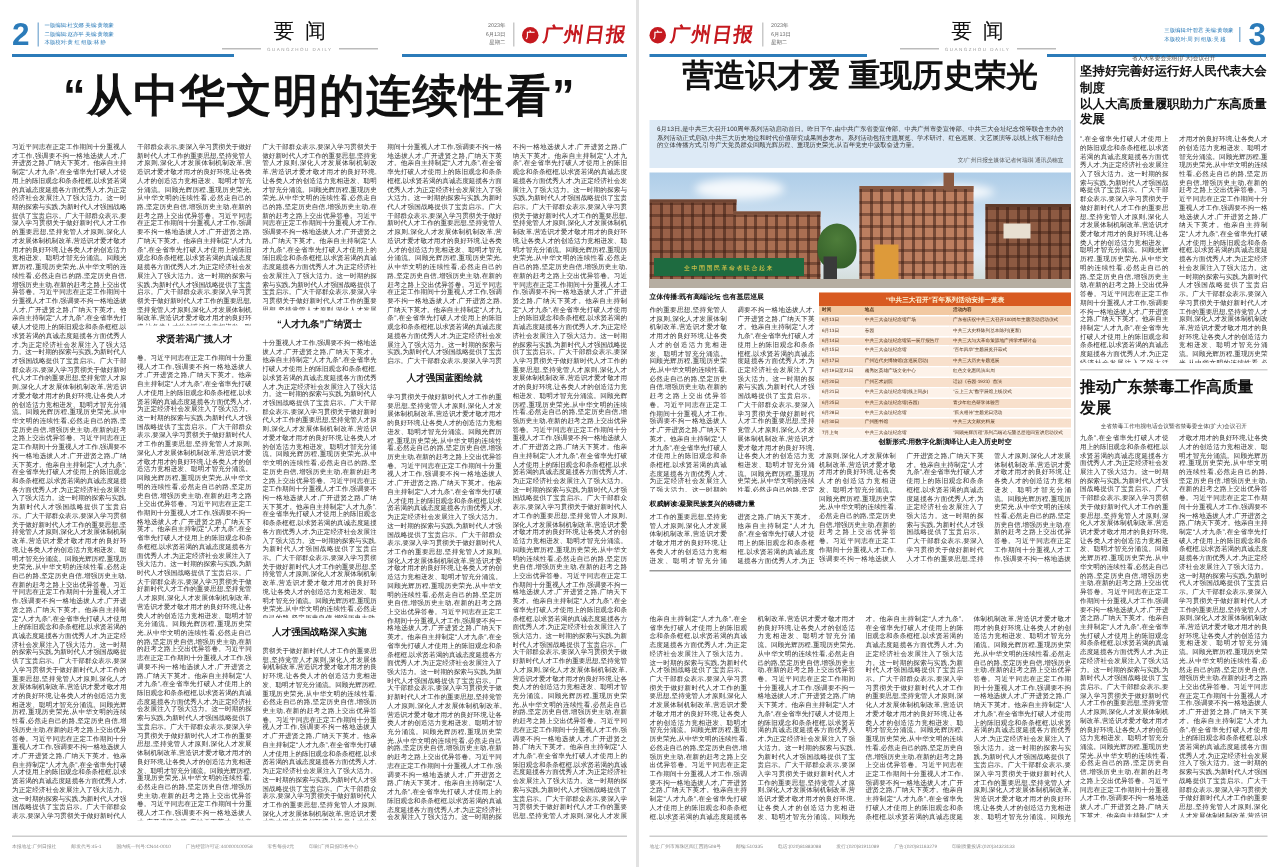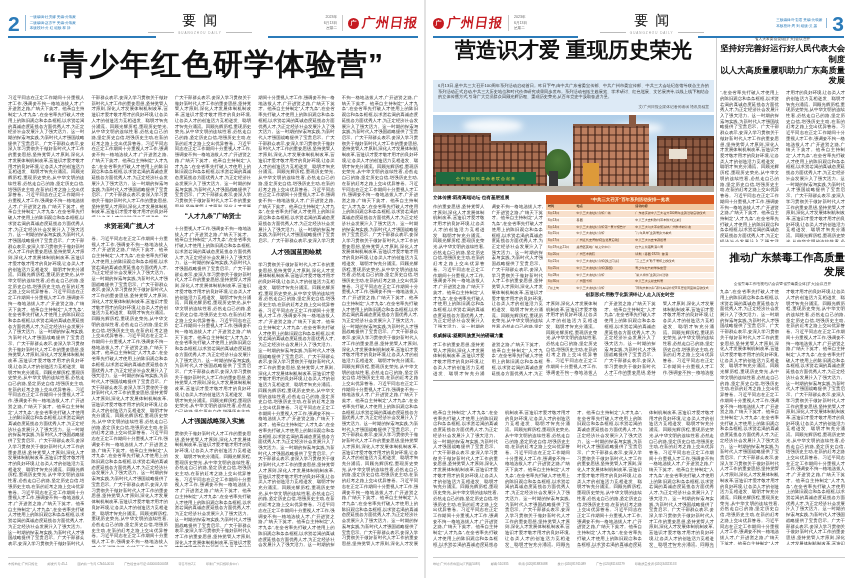--- a/index.html
+++ b/index.html
@@ -69,23 +69,23 @@
   .tcell{font-size:3.1px;line-height:1.25;color:#4a2c14;padding:1px 2px;box-sizing:border-box;border-bottom:1px solid #fff;overflow:hidden;}
   .c0{width:17%;} .c1{width:35%;} .c2{width:48%;}
 
   .hrule{position:absolute;left:7px;width:281px;height:1px;background:#999;}
   .bottomHeadline{position:absolute;top:385px;left:7px;width:281px;text-align:center;font-size:16px;font-weight:bold;color:#111;white-space:nowrap;}
 
   
   .sidebar{position:absolute;left:294px;top:36px;width:125px;}
   .vrule{position:absolute;left:290px;top:38px;width:1px;height:510px;background:#cfcfcf;}
   .sb-kicker{font-size:3.8px;color:#444;text-align:center;margin-bottom:2px;}
-  .sb-headline{font-size:8.3px;font-weight:bold;color:#111;text-align:right;line-height:1.3;}
+  .sb-headline{font-size:8.3px;font-weight:bold;color:#111;text-align:left;line-height:1.3;font-family:Liberation Serif, serif;}
   .sb-div{height:1px;background:#cfcfcf;margin:4px 0;}
-  .sb-headline2{font-size:10.5px;font-weight:bold;color:#111;text-align:right;margin-top:3px;}
+  .sb-headline2{font-size:10.5px;font-weight:bold;color:#111;text-align:left;margin-top:3px;}
   .sb-sub2{font-size:3.8px;color:#444;text-align:center;margin:2px 0 3px;}
 
   
   .footer{position:absolute;bottom:8px;height:12px;border-top:1px solid #ccc;display:flex;align-items:center;gap:10px;overflow:hidden;}
   .footer div{font-size:3.2px;color:#888;white-space:nowrap;}
 </style>
 </head>
 <body>
 
 <div class="canvas">
@@ -117,21 +117,21 @@
         </div>
         <div class="masthead">
           <div class="mh-emblem">广</div>
           <div class="mh-text">广州日报</div>
         </div>
       </div>
     </div>
     <div class="blueline" style="left:8px;width:148px;"></div>
     <div class="blueline" style="left:268px;width:150px;"></div>
 
-    <div class="headlineL">“青少年红色研学体验营”</div>
+    <div class="headlineL">“从中华文明的连续性看”</div>
 
     <div class="cols" style="top:95px;left:8px;width:410px;height:452px;">
       <div class="col">
         <div class="fillseg grow">习近平同志在正定工作期间十分重视人才工作,强调要不拘一格地选拔人才,广开进贤之路,广纳天下英才。他亲自主持制定“人才九条”,在全省率先打破人才使用上的陈旧观念和条条框框,以求贤若渴的真诚态度延揽各方面优秀人才,为正定经济社会发展注入了强大活力。这一时期的探索与实践,为新时代人才强国战略提供了宝贵启示。广大干部群众表示,要深入学习贯彻关于做好新时代人才工作的重要思想,坚持党管人才原则,深化人才发展体制机制改革,营造识才爱才敬才用才的良好环境,让各类人才的创造活力竞相迸发、聪明才智充分涌流。回顾光辉历程,重现历史荣光,从中华文明的连续性看,必然走自己的路,坚定历史自信,增强历史主动,在新的赶考之路上交出优异答卷。习近平同志在正定工作期间十分重视人才工作,强调要不拘一格地选拔人才,广开进贤之路,广纳天下英才。他亲自主持制定“人才九条”,在全省率先打破人才使用上的陈旧观念和条条框框,以求贤若渴的真诚态度延揽各方面优秀人才,为正定经济社会发展注入了强大活力。这一时期的探索与实践,为新时代人才强国战略提供了宝贵启示。广大干部群众表示,要深入学习贯彻关于做好新时代人才工作的重要思想,坚持党管人才原则,深化人才发展体制机制改革,营造识才爱才敬才用才的良好环境,让各类人才的创造活力竞相迸发、聪明才智充分涌流。回顾光辉历程,重现历史荣光,从中华文明的连续性看,必然走自己的路,坚定历史自信,增强历史主动,在新的赶考之路上交出优异答卷。习近平同志在正定工作期间十分重视人才工作,强调要不拘一格地选拔人才,广开进贤之路,广纳天下英才。他亲自主持制定“人才九条”,在全省率先打破人才使用上的陈旧观念和条条框框,以求贤若渴的真诚态度延揽各方面优秀人才,为正定经济社会发展注入了强大活力。这一时期的探索与实践,为新时代人才强国战略提供了宝贵启示。广大干部群众表示,要深入学习贯彻关于做好新时代人才工作的重要思想,坚持党管人才原则,深化人才发展体制机制改革,营造识才爱才敬才用才的良好环境,让各类人才的创造活力竞相迸发、聪明才智充分涌流。回顾光辉历程,重现历史荣光,从中华文明的连续性看,必然走自己的路,坚定历史自信,增强历史主动,在新的赶考之路上交出优异答卷。习近平同志在正定工作期间十分重视人才工作,强调要不拘一格地选拔人才,广开进贤之路,广纳天下英才。他亲自主持制定“人才九条”,在全省率先打破人才使用上的陈旧观念和条条框框,以求贤若渴的真诚态度延揽各方面优秀人才,为正定经济社会发展注入了强大活力。这一时期的探索与实践,为新时代人才强国战略提供了宝贵启示。广大干部群众表示,要深入学习贯彻关于做好新时代人才工作的重要思想,坚持党管人才原则,深化人才发展体制机制改革,营造识才爱才敬才用才的良好环境,让各类人才的创造活力竞相迸发、聪明才智充分涌流。回顾光辉历程,重现历史荣光,从中华文明的连续性看,必然走自己的路,坚定历史自信,增强历史主动,在新的赶考之路上交出优异答卷。习近平同志在正定工作期间十分重视人才工作,强调要不拘一格地选拔人才,广开进贤之路,广纳天下英才。他亲自主持制定“人才九条”,在全省率先打破人才使用上的陈旧观念和条条框框,以求贤若渴的真诚态度延揽各方面优秀人才,为正定经济社会发展注入了强大活力。这一时期的探索与实践,为新时代人才强国战略提供了宝贵启示。广大干部群众表示,要深入学习贯彻关于做好新时代人才工作的重要思想,坚持党管人才原则,深化人才发展体制机制改革,营造识才爱才敬才用才的良好环境,让各类人才的创造活力竞相迸发、聪明才智充分涌流。回顾光辉历程,重现历史荣光,从中华文明的连续性看,必然走自己的路,坚定历史自信,增强历史主动,在新的赶考之路上交出优异答卷。习近平同志在正定工作期间十分重视人才工作,强调要不拘一格地选拔人才,广开进贤之路,广纳天下英才。他亲自主持制定“人才九条</div>
       </div>
       <div class="col">
         <div class="fillseg" style="height:122px;">干部群众表示,要深入学习贯彻关于做好新时代人才工作的重要思想,坚持党管人才原则,深化人才发展体制机制改革,营造识才爱才敬才用才的良好环境,让各类人才的创造活力竞相迸发、聪明才智充分涌流。回顾光辉历程,重现历史荣光,从中华文明的连续性看,必然走自己的路,坚定历史自信,增强历史主动,在新的赶考之路上交出优异答卷。习近平同志在正定工作期间十分重视人才工作,强调要不拘一格地选拔人才,广开进贤之路,广纳天下英才。他亲自主持制定“人才九条”,在全省率先打破人才使用上的陈旧观念和条条框框,以求贤若渴的真诚态度延揽各方面优秀人才,为正定经济社会发展注入了强大活力。这一时期的探索与实践,为新时代人才强国战略提供了宝贵启示。广大干部群众表示,要深入学习贯彻关于做好新时代人才工作的重要思想,坚持党管人才原则,深化人才发展体制机制改革,营造识才爱才敬才用才的良好环境,让各类人才的创造活力竞相迸发、聪明才智充分涌流。回顾光辉历程,重现历史荣光,从中华文明的连续性看,必然走自己的路,坚定历史自信,增强历史主动,在新的赶考之路上交出优异答卷。习近平同志在正定工作期间十分重视人才工作,强调要不拘一格地选拔人才,广开进贤之路,广纳天下英才。他亲自主持制定“人才九条”,在全省率先打破人才使用上的陈旧观念和条条框框,以求贤若渴的真诚态度延揽各方面优秀人才,为正定经济社会发展注入了强大活力。这一时期的探索与实践,为新时代人才强国战略提供了宝贵启示。广大干部群众表示,要深入学习贯彻关于做好新时代人才工作的重要思想,坚持党管人才原则,深化人才发展体制机制改革,营造识才爱才敬才用才的良好环境,让各类人才的创造活力竞相迸发、聪明才智充分涌流。回顾光辉历程,重现历史荣光,从中华文明的连续性看,必然走自己的路,坚定历史自信,增强历史主动,在新的赶考之路上交出优异答卷。习近平同志在正定工作期间十分重视人才工作,强调要不拘一格地选拔人才,广开进贤之路,广纳天下英才。他亲自主持制定“人才九条”,在全省率先打破人才使用上的陈旧观念和条条框框,以求贤若渴的真诚态度延揽各方面优秀人才,为正定经济社会发展注入了强大活力。这一时期的探索与实践,为新时代人才强国战略提供了宝贵启示。广大干部群众表示,要深入学习贯彻关于做好新时代人才工作的重要思想,坚持党管人才原则,深化人才发展体制机制改革,营造识才爱才敬才用才的良好环境,让各类人才的创造活力竞相迸发、聪明才智充分涌流。回顾光辉历程,重现历史荣光,从中华文明的连续性看,必然走自己的路,坚定历史自信,增强历史主动,在新的赶考之路上交出优异答卷。习近平同志在正定工作期间十分重视人才工作,强调要不拘一格地选拔人才,广开进贤之路,广纳天下英才。他亲自主持制定“人才九条”,在全省率先打破人才使用上的陈旧观念和条条框框,以求贤若渴的真诚态度延揽各方面优秀人才,为正定经济社会发展注入了强大活力。这一时期的探索与实践,为新时代人才强国战略提供了宝贵启示。广大干部群众表示,要深入学习贯彻关于做好新时代人才工作的重要思想,坚持党管人才原则,深化人才发展体制机制改革,营造识才爱才敬才用才的良好环境,让各类人才的创造活力竞相迸发、聪明才智充分涌流。回顾光辉历程,重现历史荣光,从中华文明的连续性看,必然走自己的路,坚定历史自信,增强历史主动,在新的赶考之路上交出优异答卷。习近平同志在正定工作期间十分重视人才工作,强调要不拘一格地选拔人才,广开进贤之路,广纳天下英才。他亲自主持制定“人才九条”,在全省率先打破人才使用上的陈旧观念和条条框框,以求贤若渴的真诚态度延揽各方面优秀人才,为正定经济社会发展注入了强大活力。这一时期的探索与实践,为新时代人才强国战略提供了宝贵启示。广大干部群众表示,要深入学习贯彻关于做好新时代人才工作的重要思想,坚持党管人才原则,深化人才发展体制机制改革,营造识才爱才敬</div>
         <div class="subhead">求贤若渴广揽人才</div>
         <div class="fillseg grow">卷。习近平同志在正定工作期间十分重视人才工作,强调要不拘一格地选拔人才,广开进贤之路,广纳天下英才。他亲自主持制定“人才九条”,在全省率先打破人才使用上的陈旧观念和条条框框,以求贤若渴的真诚态度延揽各方面优秀人才,为正定经济社会发展注入了强大活力。这一时期的探索与实践,为新时代人才强国战略提供了宝贵启示。广大干部群众表示,要深入学习贯彻关于做好新时代人才工作的重要思想,坚持党管人才原则,深化人才发展体制机制改革,营造识才爱才敬才用才的良好环境,让各类人才的创造活力竞相迸发、聪明才智充分涌流。回顾光辉历程,重现历史荣光,从中华文明的连续性看,必然走自己的路,坚定历史自信,增强历史主动,在新的赶考之路上交出优异答卷。习近平同志在正定工作期间十分重视人才工作,强调要不拘一格地选拔人才,广开进贤之路,广纳天下英才。他亲自主持制定“人才九条”,在全省率先打破人才使用上的陈旧观念和条条框框,以求贤若渴的真诚态度延揽各方面优秀人才,为正定经济社会发展注入了强大活力。这一时期的探索与实践,为新时代人才强国战略提供了宝贵启示。广大干部群众表示,要深入学习贯彻关于做好新时代人才工作的重要思想,坚持党管人才原则,深化人才发展体制机制改革,营造识才爱才敬才用才的良好环境,让各类人才的创造活力竞相迸发、聪明才智充分涌流。回顾光辉历程,重现历史荣光,从中华文明的连续性看,必然走自己的路,坚定历史自信,增强历史主动,在新的赶考之路上交出优异答卷。习近平同志在正定工作期间十分重视人才工作,强调要不拘一格地选拔人才,广开进贤之路,广纳天下英才。他亲自主持制定“人才九条”,在全省率先打破人才使用上的陈旧观念和条条框框,以求贤若渴的真诚态度延揽各方面优秀人才,为正定经济社会发展注入了强大活力。这一时期的探索与实践,为新时代人才强国战略提供了宝贵启示。广大干部群众表示,要深入学习贯彻关于做好新时代人才工作的重要思想,坚持党管人才原则,深化人才发展体制机制改革,营造识才爱才敬才用才的良好环境,让各类人才的创造活力竞相迸发、聪明才智充分涌流。回顾光辉历程,重现历史荣光,从中华文明的连续性看,必然走自己的路,坚定历史自信,增强历史主动,在新的赶考之路上交出优异答卷。习近平同志在正定工作期间十分重视人才工作,强调要不拘一格地选拔人才,广开进贤之路,广纳天下英才。他亲自主持制定“人才九条”,在全省率先打破人才使用上的陈旧观念和条条框框,以求贤若渴的真诚态度延揽各方面优秀人才,为正定经济社会发展注入了强大活力。这一时期的探索与实践,为新时代人才强国战略提供了宝贵启示。广大干部群众表示,要深入学习贯彻关于做好新时代人才工作的重要思想,坚持党管人才原则,深化人才发展体制机制改革,营造识才爱才敬才用才的良好环境,让各类人才的创造活力竞相迸发、聪明才智充分涌流。回顾光辉历程,重现历史荣光,从中华文明的连续性看,必然走自己的路,坚定历史自信,增强历史主动,在新的赶考之路上交出优异答卷。习近平同志在正定工作期间十分重视人才工作,强调要不拘一格地选拔人才,广开进贤之路,广纳天下英才。他亲自主持制定“人才九条”,在全省率先打破人才使用上的陈旧观念和条条框框,以求贤若渴的真诚态度延揽各方面优秀人才,为正定经济社会发展注入了强大活力。这一时期的探索与实践,为新时代人才强国战略提供了宝贵启示。广大干部群众表示,要深入学习贯彻关于做好新时代人才工作的重要思想,坚持党管人才原则,深化人才发展体制机制改革,营造识才爱才敬才用才的良好环境,让各类人才的创造活力竞相迸发、聪明才智充分涌流。回顾光辉历程,重现历史荣光,从中华文明的连续性看,必然走自己的路,坚定历史自信,增强历史主动,在新的赶考之路上交出优异答卷。习近平同志在正定工作期间十分重视人才工作,强调要不拘一格地选拔人才,广开进贤之路,广纳天下英才。他亲自主持制定“人才</div>
       </div>

